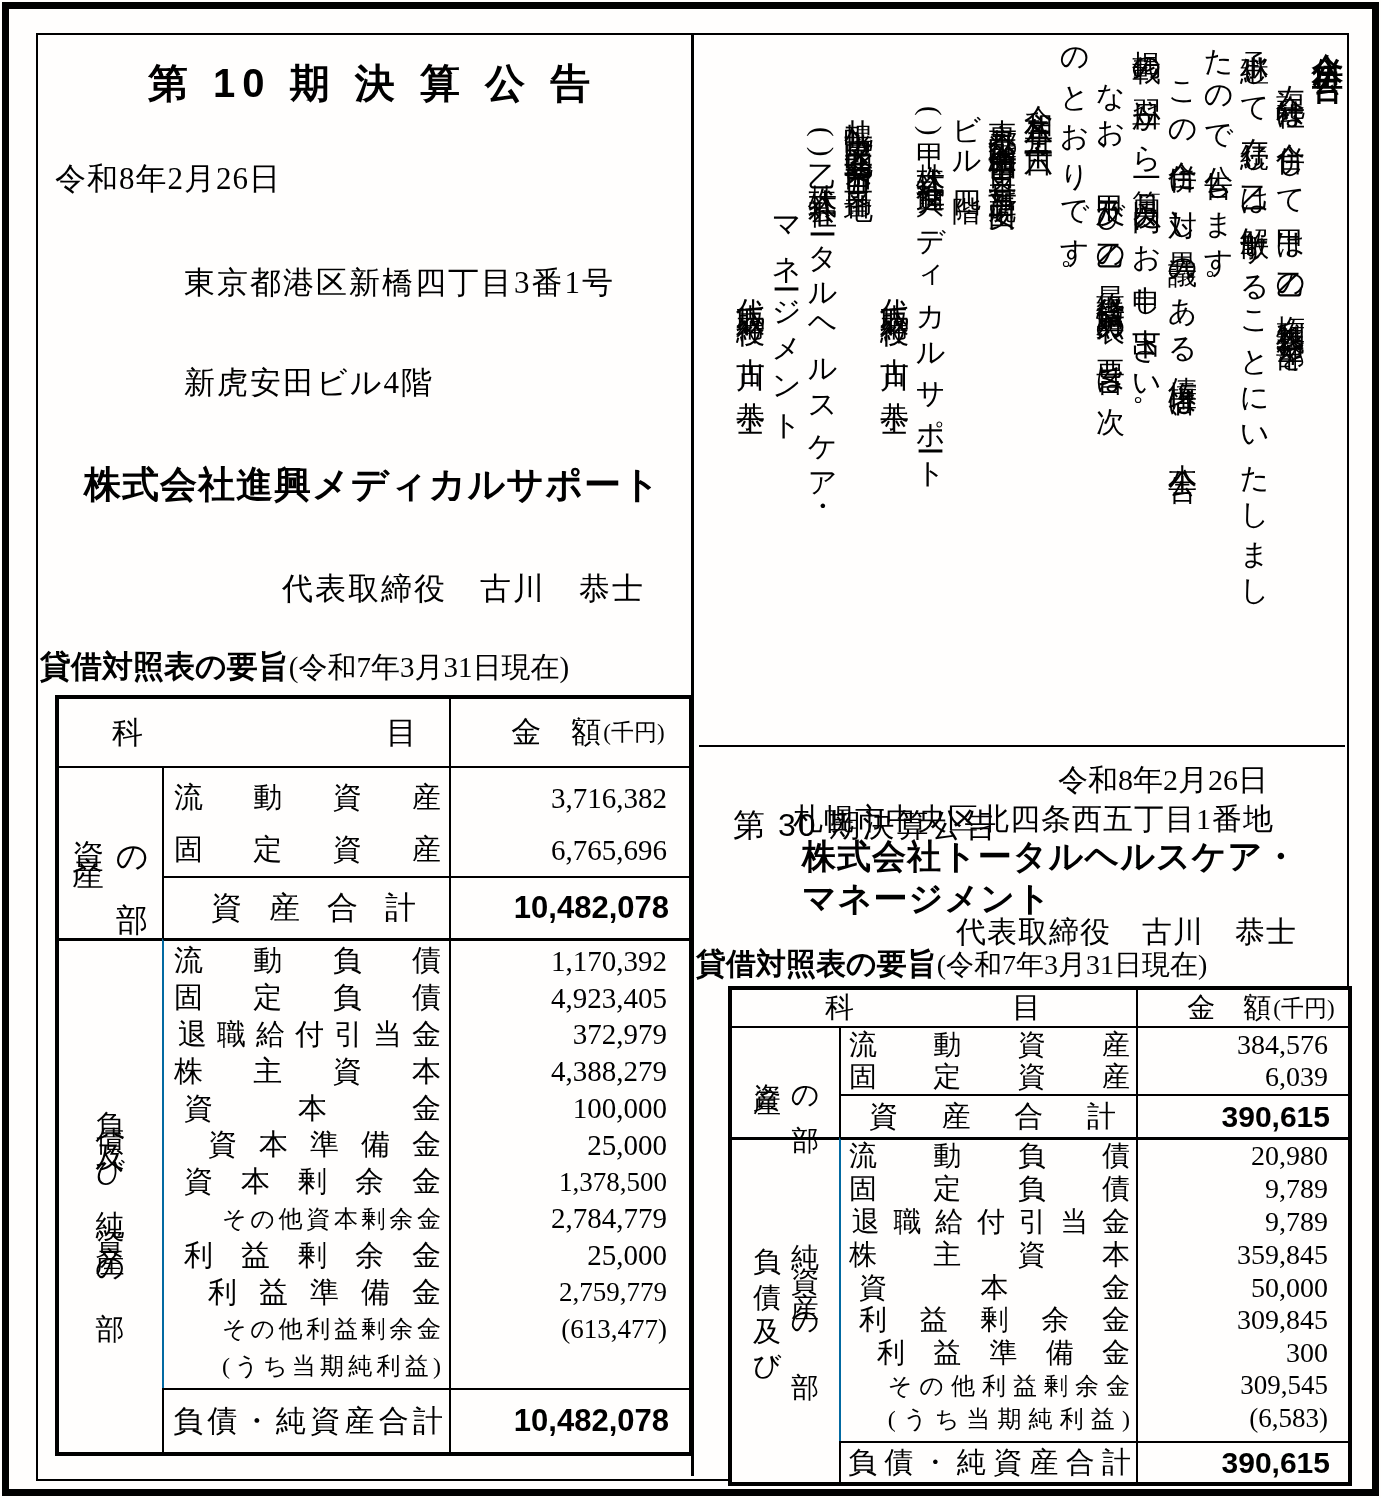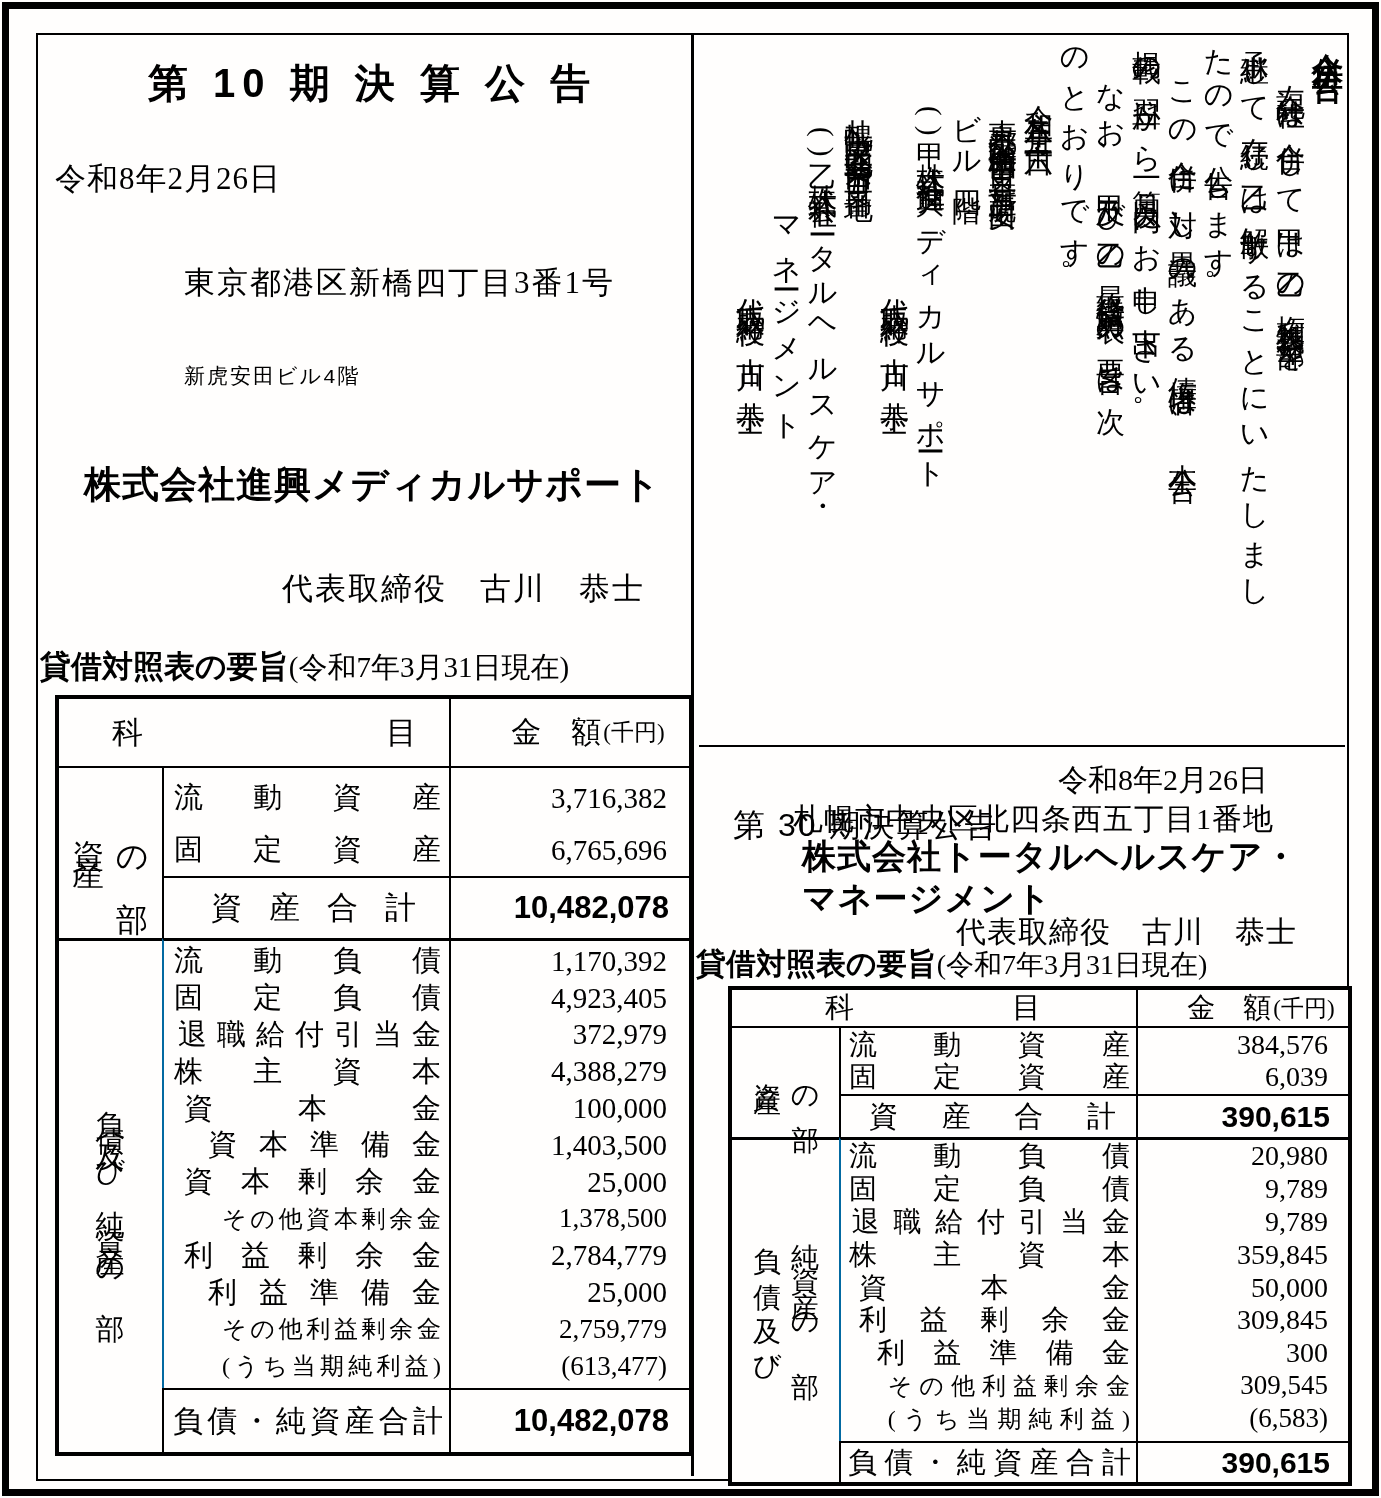--- a/index.html
+++ b/index.html
@@ -8,21 +8,21 @@
   .gothic{font-family:"Liberation Sans","DejaVu Sans",sans-serif;}
   
   .frame-outer{position:absolute;inset:2px;border:7px solid #000;pointer-events:none;}
   .frame-inner{position:absolute;left:36px;top:33px;width:1309px;height:1444px;border:2px solid #000;pointer-events:none;}
   .divider-v{position:absolute;left:691px;top:34px;width:3px;height:1442px;background:#000;}
   .divider-h{position:absolute;left:699px;top:745px;width:646px;height:2px;background:#000;}
   
   .l-title{position:absolute;left:148px;top:56px;font-size:40px;font-weight:bold;letter-spacing:7px;}
   .l-date{position:absolute;left:55px;top:158px;font-size:31px;letter-spacing:1px;}
   .l-addr1{position:absolute;left:184px;top:262px;font-size:31px;letter-spacing:2px;}
-  .l-addr2{position:absolute;left:184px;top:362px;font-size:21px;letter-spacing:2px;font-family:Liberation Mono, monospace;}
+  .l-addr2{position:absolute;left:184px;top:362px;font-size:31px;letter-spacing:2px;}
   .l-company{position:absolute;left:84px;top:460px;font-size:37px;font-weight:bold;letter-spacing:1px;}
   .l-rep{position:absolute;left:282px;top:568px;font-size:31px;letter-spacing:2px;}
   .bs-head{position:absolute;font-size:31px;white-space:nowrap;}
   .bs-head .bh-title{font-weight:bold;font-family:"Liberation Sans","DejaVu Sans",sans-serif;}
   .bs-head .bh-note{font-size:29px;}
   .bs-head.left{left:40px;top:646px;}
   .bs-head.right{left:696px;top:944px;font-size:30px;}
   .bs-head.right .bh-note{font-size:28px;}
   
   .bs-table{position:absolute;display:grid;border:4px solid #000;background:#fffefd;}
@@ -212,23 +212,20 @@
           <div class="bs-row">
             <div class="val">372,979</div>
           </div>
           <div class="bs-row">
             <div class="val">4,388,279</div>
           </div>
           <div class="bs-row">
             <div class="val">100,000</div>
           </div>
           <div class="bs-row">
-            <div class="val">1,403,500</div>
-          </div>
-          <div class="bs-row">
             <div class="val">25,000</div>
           </div>
           <div class="bs-row small">
             <div class="val">1,378,500</div>
           </div>
           <div class="bs-row">
             <div class="val">2,784,779</div>
           </div>
           <div class="bs-row">
             <div class="val">25,000</div>

